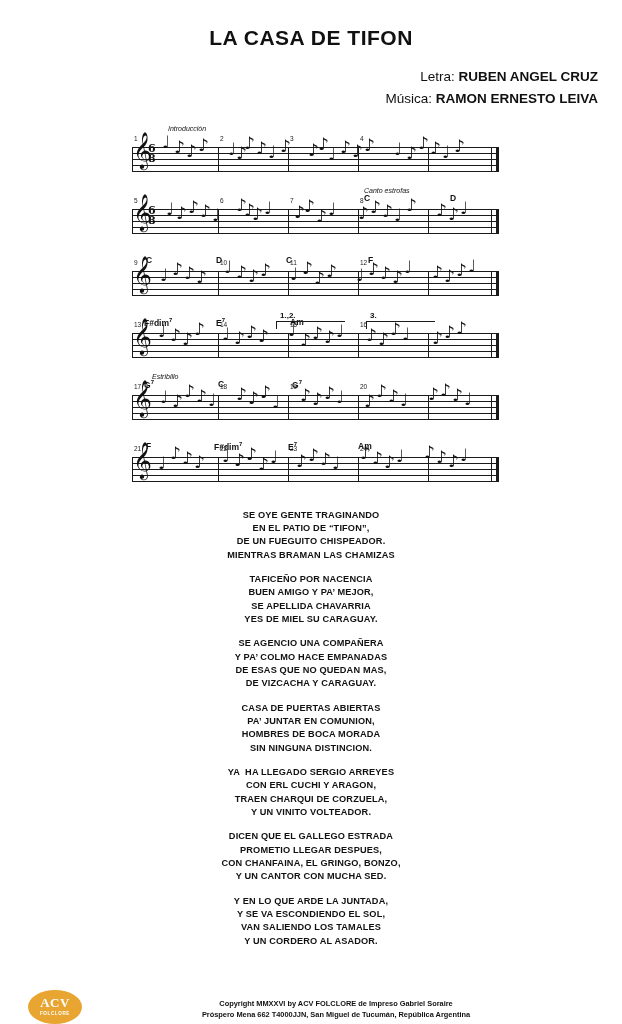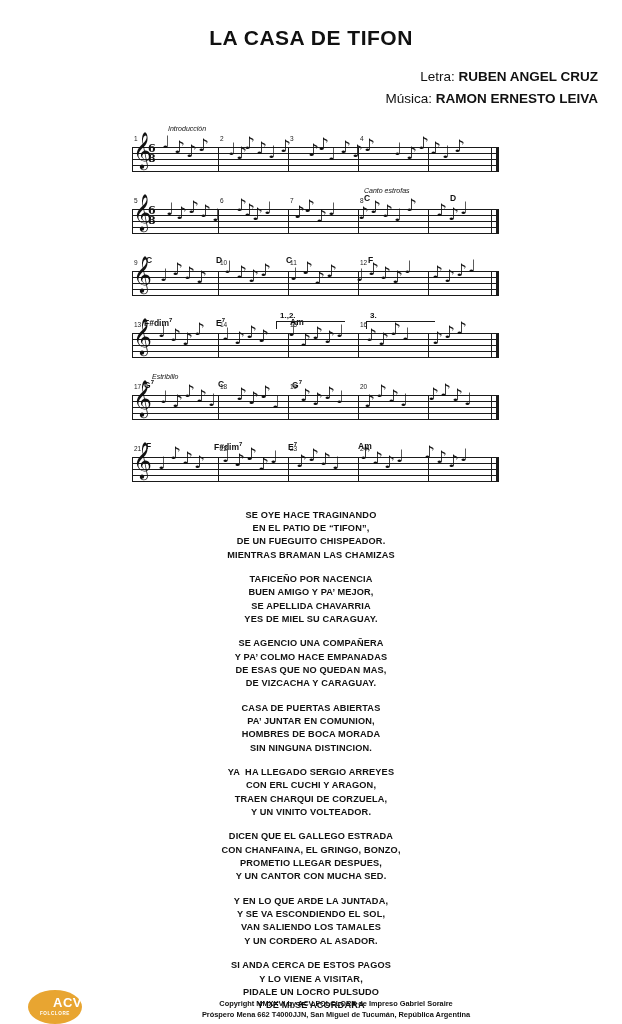--- a/index.html
+++ b/index.html
@@ -189,26 +189,27 @@
     left: 0;
     top: 0;
     width: 54px;
     height: 34px;
     border-radius: 50%;
     background: #e8a531;
   }
   .logo .acv {
     position: absolute;
     width: 54px;
-    text-align: right;
+    text-align: center;
     top: 5px;
     font-size: 13px;
     font-weight: bold;
     color: #ffffff;
     letter-spacing: 0.5px;
+    font-family: Liberation Serif, serif;
   }
   .logo .sub {
     position: absolute;
     width: 54px;
     text-align: center;
     top: 21px;
     font-size: 4.6px;
     font-weight: bold;
     color: #ffffff;
     letter-spacing: 0.6px;
@@ -507,21 +508,21 @@
           <div class="chord" style="left: 14px;">F</div>
           <div class="chord" style="left: 82px;">F#dim<sup>7</sup></div>
           <div class="chord" style="left: 156px;">E<sup>7</sup></div>
           <div class="chord" style="left: 226px;">Am</div>
         </div>
       </div>
     </div>
 
   <div class="lyrics" id="lyrics">
       <div class="stanza">
-        <div>SE OYE HACE TRAGINANDO</div>
+        <div>SE OYE GENTE TRAGINANDO</div>
         <div>EN EL PATIO DE “TIFON”,</div>
         <div>DE UN FUEGUITO CHISPEADOR.</div>
         <div>MIENTRAS BRAMAN LAS CHAMIZAS</div>
       </div>
       <div class="stanza">
         <div>TAFICEÑO POR NACENCIA</div>
         <div>BUEN AMIGO Y PA’ MEJOR,</div>
         <div>SE APELLIDA CHAVARRIA</div>
         <div>YES DE MIEL SU CARAGUAY.</div>
       </div>
@@ -538,35 +539,29 @@
         <div>SIN NINGUNA DISTINCION.</div>
       </div>
       <div class="stanza">
         <div>YA  HA LLEGADO SERGIO ARREYES</div>
         <div>CON ERL CUCHI Y ARAGON,</div>
         <div>TRAEN CHARQUI DE CORZUELA,</div>
         <div>Y UN VINITO VOLTEADOR.</div>
       </div>
       <div class="stanza">
         <div>DICEN QUE EL GALLEGO ESTRADA</div>
+        <div>PROMETIO LLEGAR DESPUES,</div>
         <div>CON CHANFAINA, EL GRINGO, BONZO,</div>
-        <div>PROMETIO LLEGAR DESPUES,</div>
         <div>Y UN CANTOR CON MUCHA SED.</div>
       </div>
       <div class="stanza">
         <div>Y EN LO QUE ARDE LA JUNTADA,</div>
         <div>Y SE VA ESCONDIENDO EL SOL,</div>
         <div>VAN SALIENDO LOS TAMALES</div>
         <div>Y UN CORDERO AL ASADOR.</div>
-      </div>
-      <div class="stanza">
-        <div>SI ANDA CERCA DE ESTOS PAGOS</div>
-        <div>Y LO VIENE A VISITAR,</div>
-        <div>PIDALE UN LOCRO PULSUDO</div>
-        <div>Y DE MI SE ACORDARA</div>
       </div>
     </div>
 
   <div class="footer">
     <div class="logo">
       <div class="oval"></div>
       <div class="acv">ACV</div>
       <div class="sub">FOLCLORE</div>
     </div>
     <div class="footer-text">

